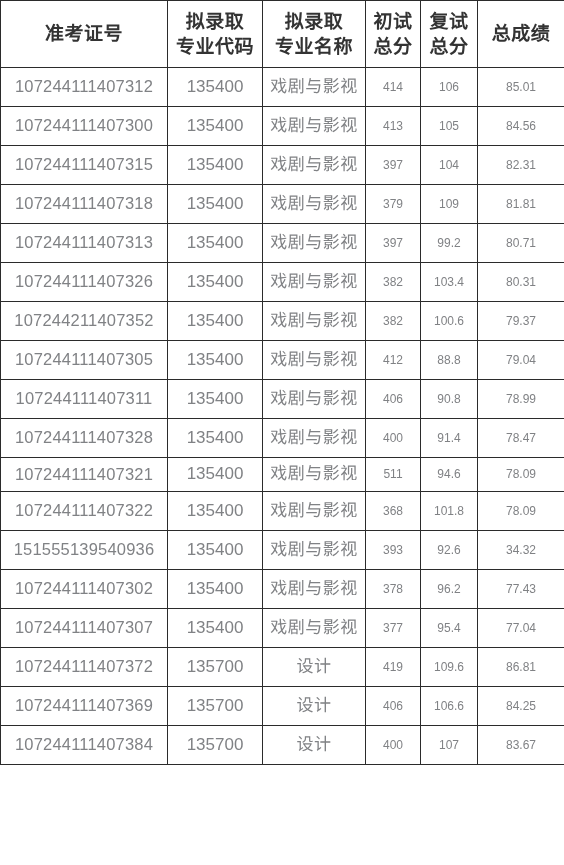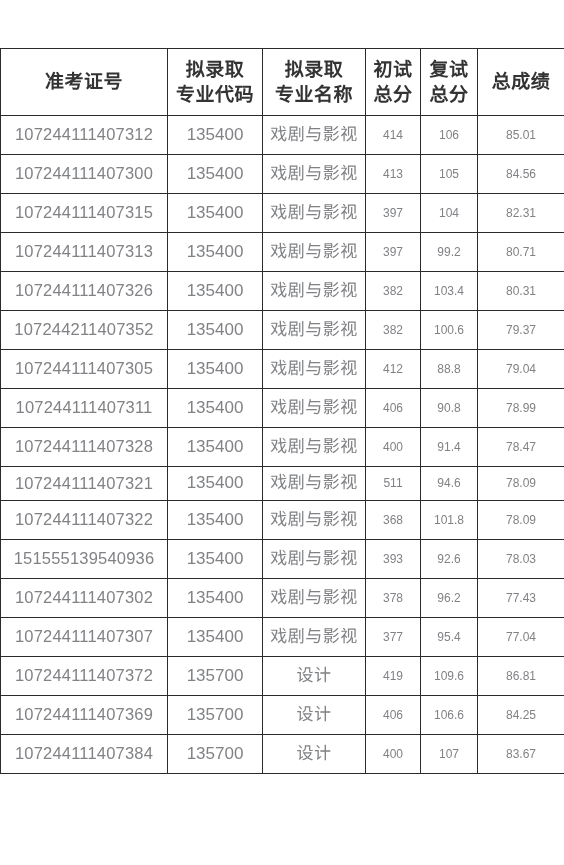--- a/index.html
+++ b/index.html
@@ -21,21 +21,20 @@
     overflow: hidden;
     background: #ffffff;
     box-sizing: border-box;
   }
 
   table.admission-table {
     border-collapse: collapse;
     table-layout: fixed;
     width: 564px;
     background: #fca5a5;
-    margin-top: 48px;
   }
 
   table.admission-table col.c0 { width: 167px; }
   table.admission-table col.c1 { width: 95px; }
   table.admission-table col.c2 { width: 103px; }
   table.admission-table col.c3 { width: 55px; }
   table.admission-table col.c4 { width: 57px; }
   table.admission-table col.c5 { width: 87px; }
 
   table.admission-table th,
@@ -153,20 +152,28 @@
         </tr>
         <tr>
           <td class="col-id">107244111407315</td>
           <td class="col-code">135400</td>
           <td class="col-major">戏剧与影视</td>
           <td class="col-pre">397</td>
           <td class="col-re">104</td>
           <td class="col-total">82.31</td>
         </tr>
         <tr>
+          <td class="col-id">107244111407318</td>
+          <td class="col-code">135400</td>
+          <td class="col-major">戏剧与影视</td>
+          <td class="col-pre">379</td>
+          <td class="col-re">109</td>
+          <td class="col-total">81.81</td>
+        </tr>
+        <tr>
           <td class="col-id">107244111407313</td>
           <td class="col-code">135400</td>
           <td class="col-major">戏剧与影视</td>
           <td class="col-pre">397</td>
           <td class="col-re">99.2</td>
           <td class="col-total">80.71</td>
         </tr>
         <tr>
           <td class="col-id">107244111407326</td>
           <td class="col-code">135400</td>
@@ -222,21 +229,21 @@
           <td class="col-pre">368</td>
           <td class="col-re">101.8</td>
           <td class="col-total">78.09</td>
         </tr>
         <tr>
           <td class="col-id">151555139540936</td>
           <td class="col-code">135400</td>
           <td class="col-major">戏剧与影视</td>
           <td class="col-pre">393</td>
           <td class="col-re">92.6</td>
-          <td class="col-total">78.03</td>
+          <td class="col-total">34.32</td>
         </tr>
         <tr>
           <td class="col-id">107244111407302</td>
           <td class="col-code">135400</td>
           <td class="col-major">戏剧与影视</td>
           <td class="col-pre">378</td>
           <td class="col-re">96.2</td>
           <td class="col-total">77.43</td>
         </tr>
         <tr>

